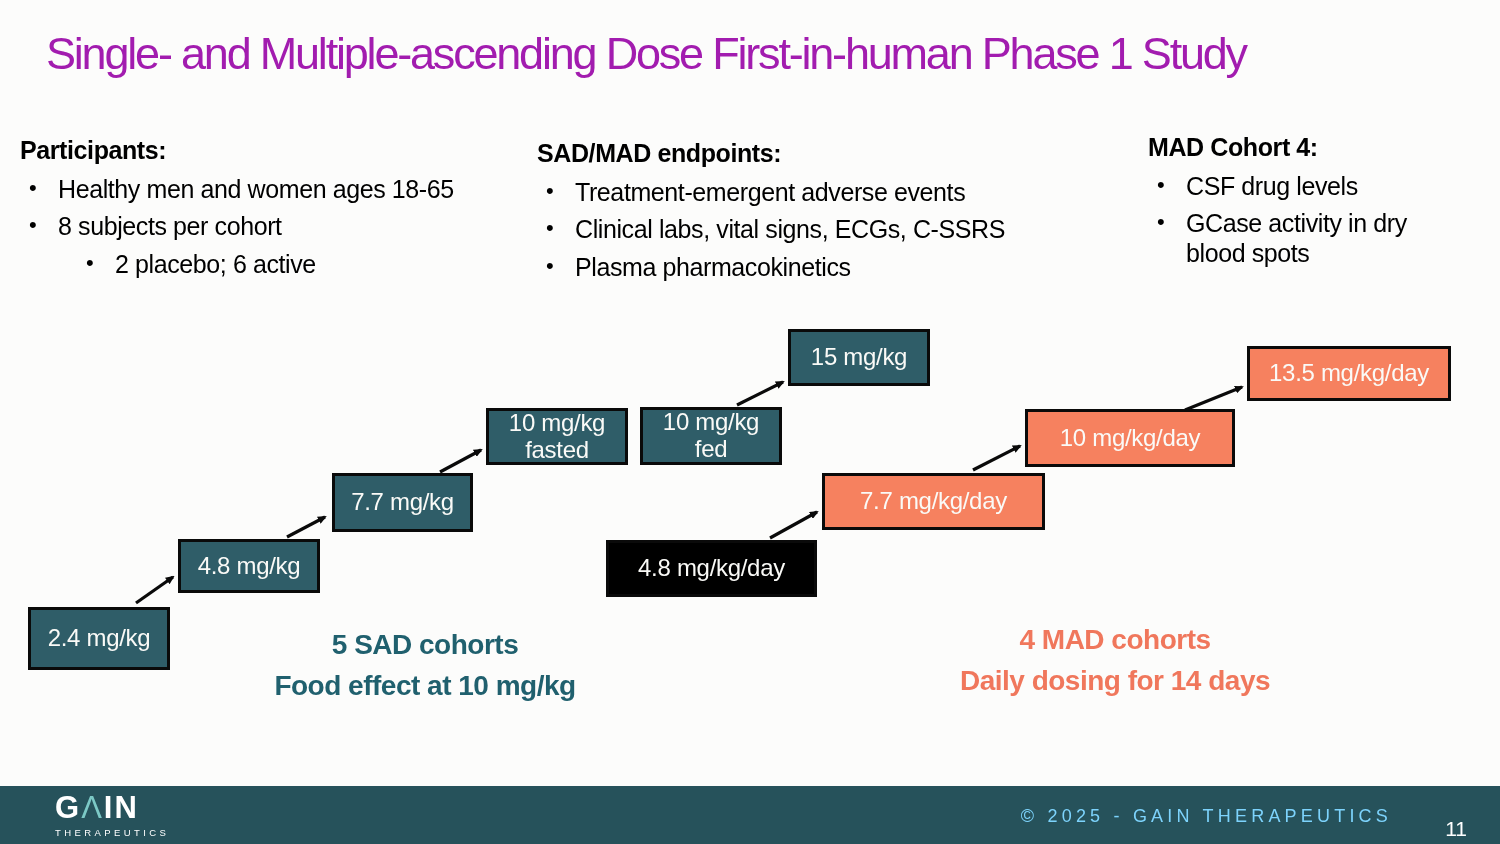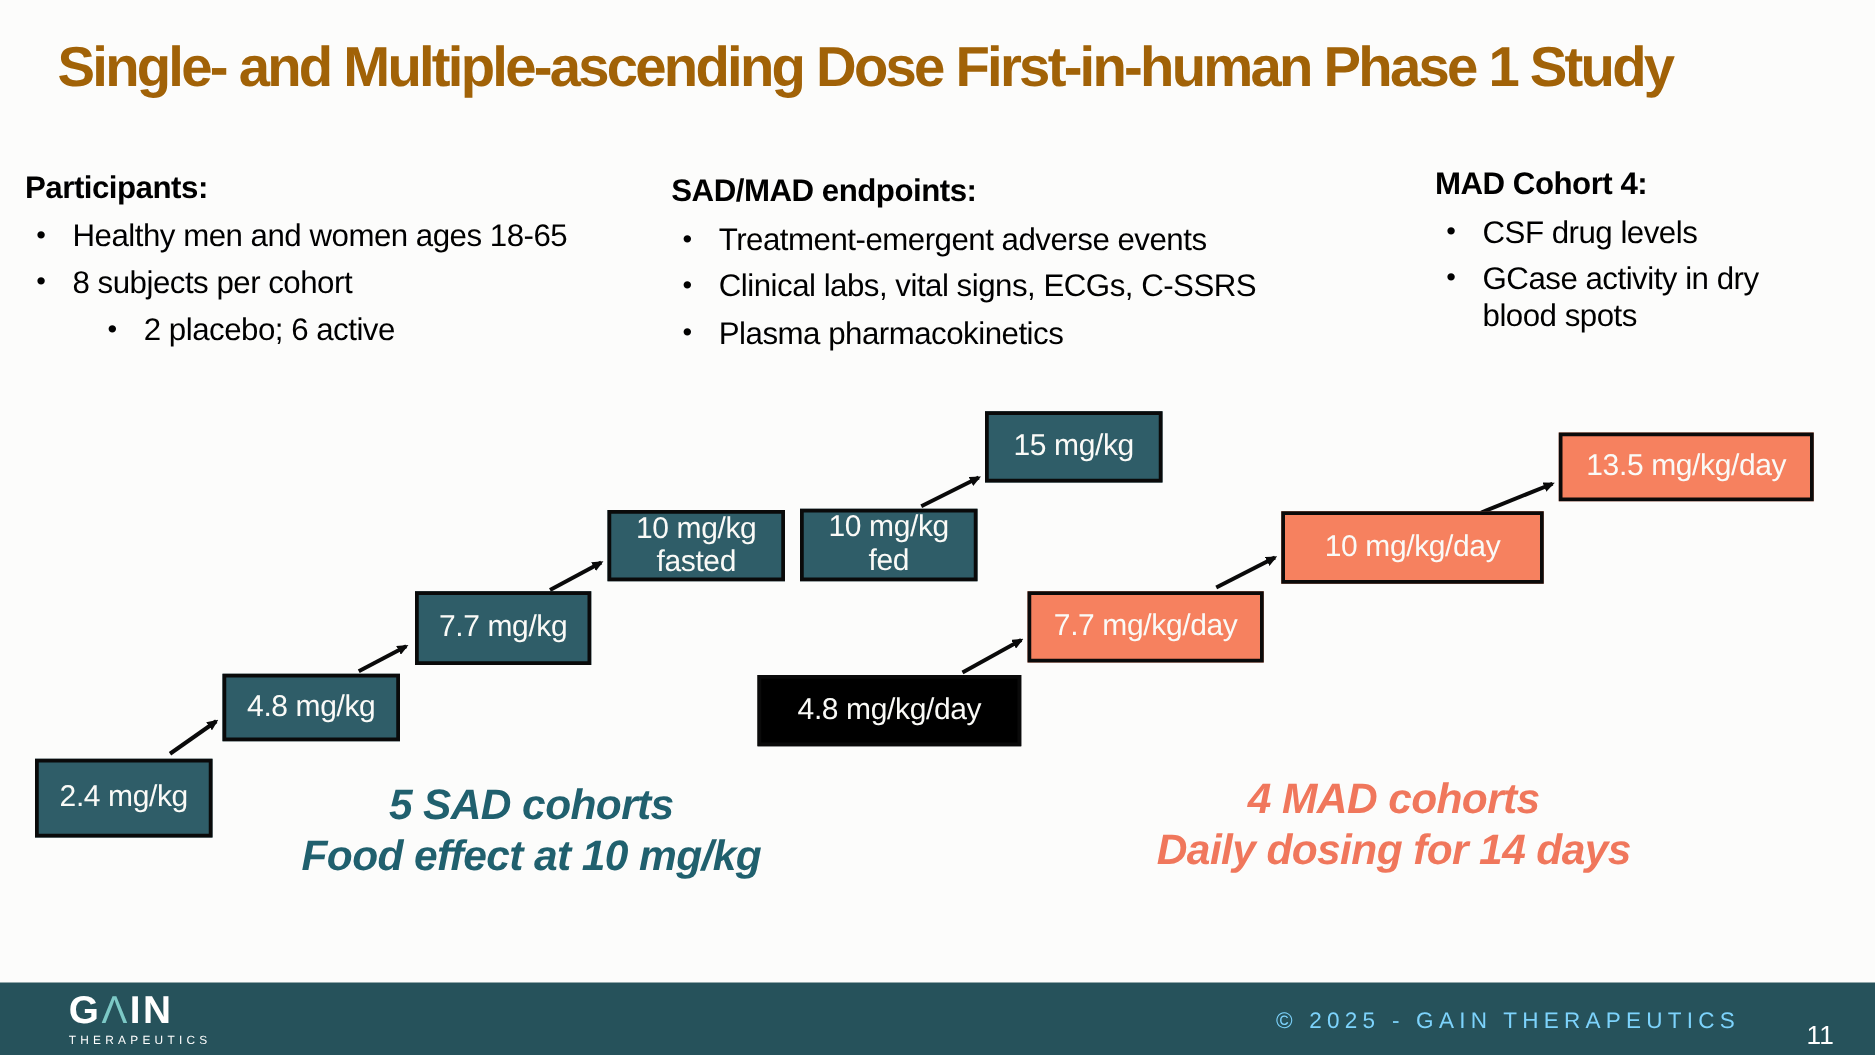--- a/index.html
+++ b/index.html
@@ -11,23 +11,23 @@
     font-family: "Liberation Sans", sans-serif;
     overflow: hidden;
     margin: 0 auto;
   }
   .title {
     position: absolute;
     left: 46px;
     top: 28px;
     margin: 0;
     font-size: 45px;
-    font-weight: 700;
+    font-weight: 400;
     letter-spacing: -2.2px;
-    color: #a16207;
+    color: #a21caf;
     white-space: nowrap;
   }
   .info-col {
     position: absolute;
     font-size: 25px;
     letter-spacing: -0.4px;
     color: #000;
     line-height: 1.18;
   }
   .col-participants { left: 20px;  top: 136px; width: 505px; }
@@ -57,25 +57,24 @@
   .arrow-layer {
     position: absolute;
     left: 0; top: 0;
     width: 1500px; height: 844px;
     pointer-events: none;
   }
 
   .stage-caption {
     position: absolute;
     text-align: center;
-    font-size: 34px;
+    font-size: 28px;
     font-weight: 700;
     letter-spacing: -0.5px;
     line-height: 41px;
-    font-style: italic;
   }
   .sad-caption { left: 180px; top: 624px; width: 490px; }
   .mad-caption { left: 865px; top: 619px; width: 500px; }
 
   .footer-bar {
     position: absolute;
     left: 0; top: 786px;
     width: 1500px; height: 58px;
   }
   .logo {
@@ -199,21 +198,21 @@
       <span>fed</span>
   </div>
   <div class="dose-box" style="left: 788px; top: 329px; width: 142px; height: 57px; background-color: rgb(47, 93, 104);">
     <span>15 mg/kg</span>
       <span></span>
   </div>
 
   <div class="dose-box" style="left: 606px; top: 540px; width: 211px; height: 57px; background-color: #000000;">
     <span>4.8 mg/kg/day</span>
   </div>
-  <div class="dose-box" style="left: 822px; top: 473px; width: 189px; height: 57px; background-color: rgb(246, 129, 95);">
+  <div class="dose-box" style="left: 822px; top: 473px; width: 223px; height: 57px; background-color: rgb(246, 129, 95);">
     <span>7.7 mg/kg/day</span>
   </div>
   <div class="dose-box" style="left: 1025px; top: 409px; width: 210px; height: 58px; background-color: rgb(246, 129, 95);">
     <span>10 mg/kg/day</span>
   </div>
   <div class="dose-box" style="left: 1247px; top: 346px; width: 204px; height: 55px; background-color: rgb(246, 129, 95);">
     <span>13.5 mg/kg/day</span>
   </div>
 
   <div class="stage-caption sad-caption" style="color: rgb(32, 96, 110);">

